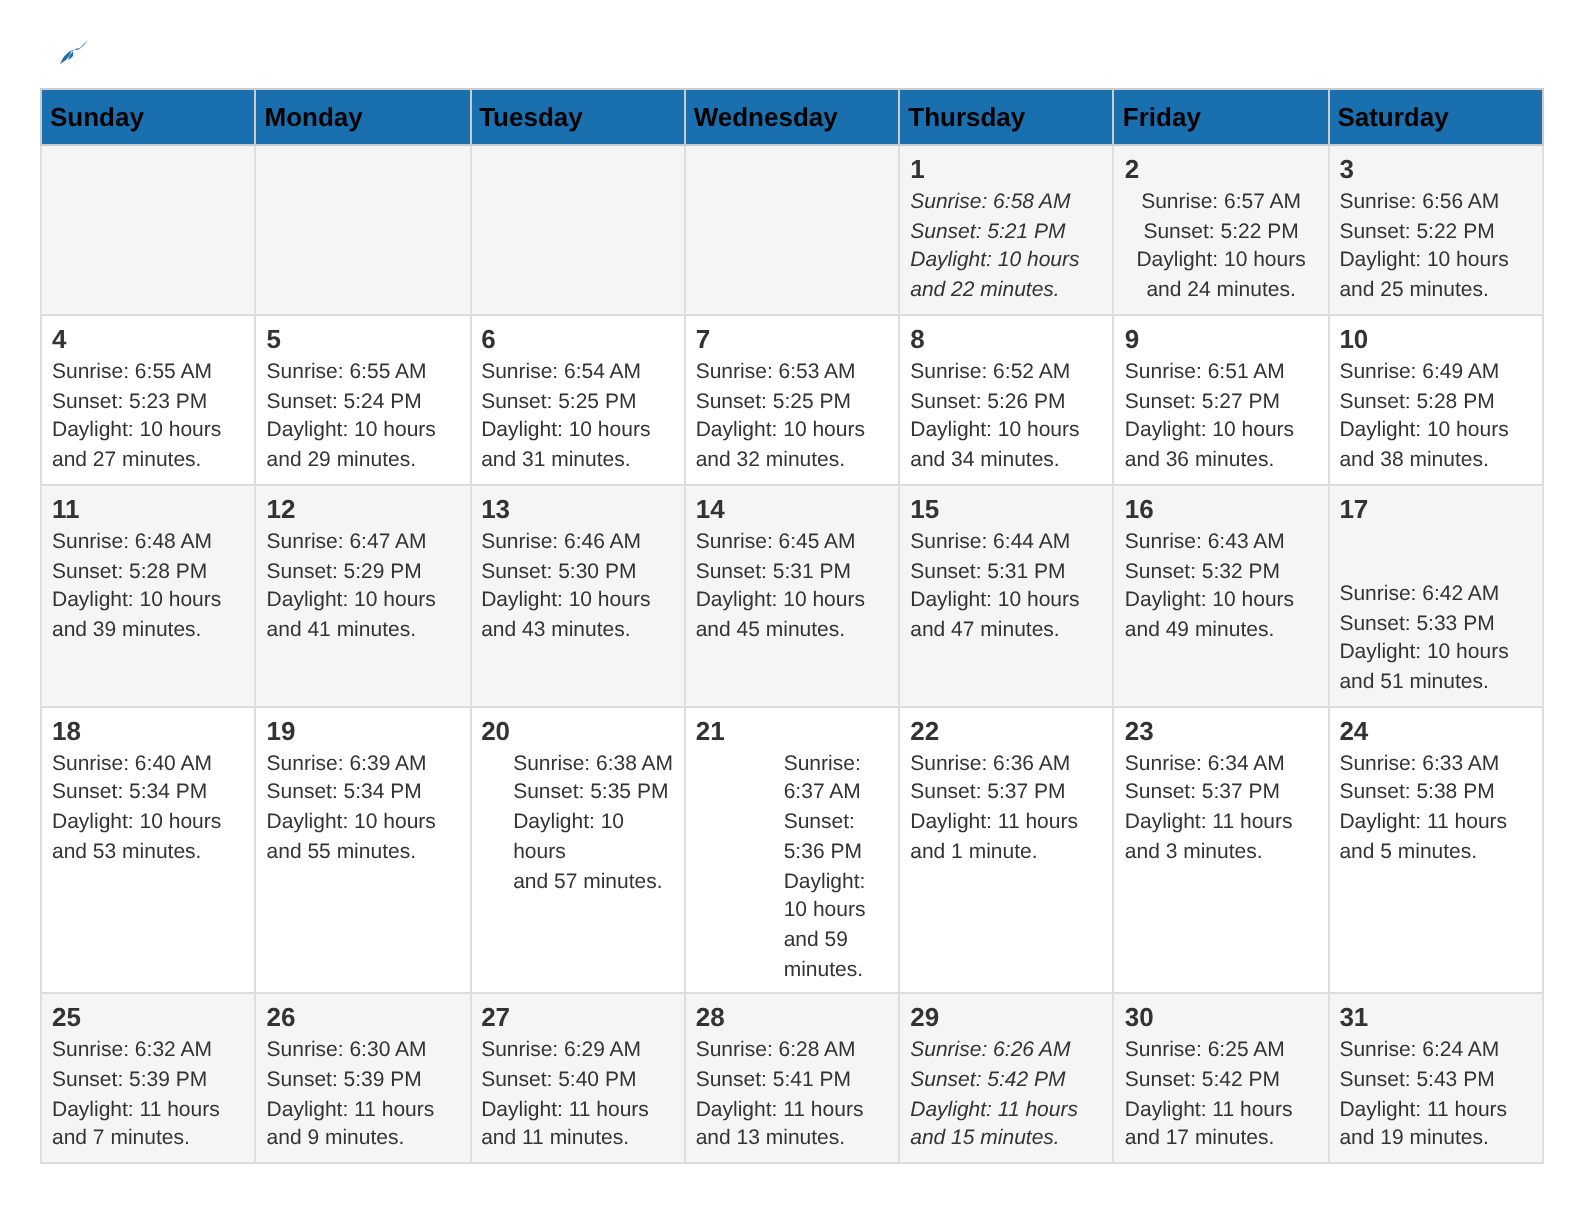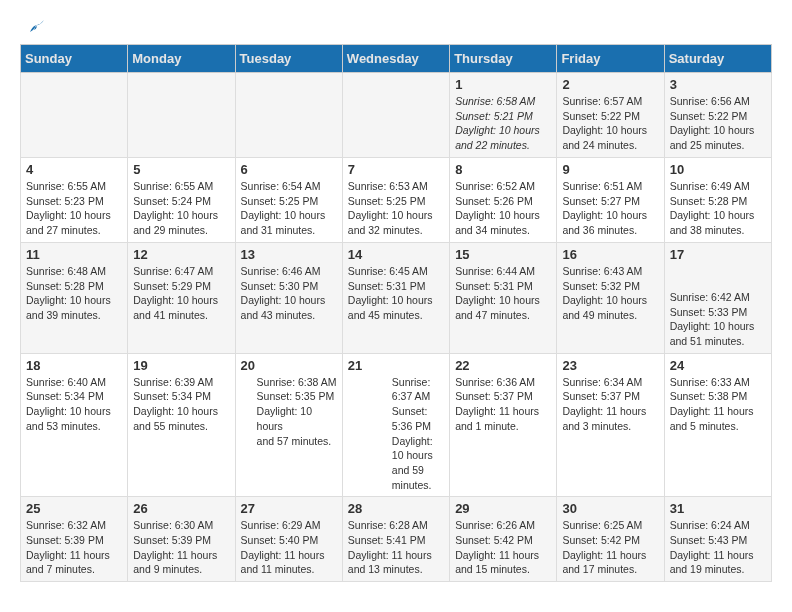--- a/index.html
+++ b/index.html
@@ -33,21 +33,21 @@
       font-size: 16px;
       color: #333;
     }
     table {
       width: 100%;
       border-collapse: collapse;
       table-layout: fixed;
     }
     thead tr th {
       background-color: #1a6faf;
-      color: #e5e5e5;
+      color: #000000;
       font-size: 13px;
       font-weight: bold;
       padding: 6px 4px;
       text-align: left;
       border: 1px solid #ccc;
       margin-left: 32px;
     }
     tbody tr td {
       vertical-align: top;
       padding: 4px 5px;
@@ -113,21 +113,21 @@
         <td></td>
         <td>
           <div class="day-number">1</div>
           <div class="day-info" style="white-space: pre-line; font-style: italic;">Sunrise: 6:58 AM
 Sunset: 5:21 PM
 Daylight: 10 hours
 and 22 minutes.</div>
         </td>
         <td>
           <div class="day-number">2</div>
-          <div class="day-info" style="white-space: pre-line;">Sunrise: 6:57 AM
+          <div class="day-info" style="white-space: pre-line; text-align: center;">Sunrise: 6:57 AM
 Sunset: 5:22 PM
 Daylight: 10 hours
 and 24 minutes.</div>
         </td>
         <td>
           <div class="day-number">3</div>
           <div class="day-info" style="white-space: pre-line;">Sunrise: 6:56 AM
 Sunset: 5:22 PM
 Daylight: 10 hours
 and 25 minutes.</div>
@@ -310,21 +310,21 @@
         </td>
         <td>
           <div class="day-number">28</div>
           <div class="day-info" style="white-space: pre-line;">Sunrise: 6:28 AM
 Sunset: 5:41 PM
 Daylight: 11 hours
 and 13 minutes.</div>
         </td>
         <td>
           <div class="day-number">29</div>
-          <div class="day-info" style="white-space: pre-line;">Sunrise: 6:26 AM
+          <div class="day-info" style="white-space: pre-line; font-style: italic;">Sunrise: 6:26 AM
 Sunset: 5:42 PM
 Daylight: 11 hours
 and 15 minutes.</div>
         </td>
         <td>
           <div class="day-number">30</div>
           <div class="day-info" style="white-space: pre-line;">Sunrise: 6:25 AM
 Sunset: 5:42 PM
 Daylight: 11 hours
 and 17 minutes.</div>

